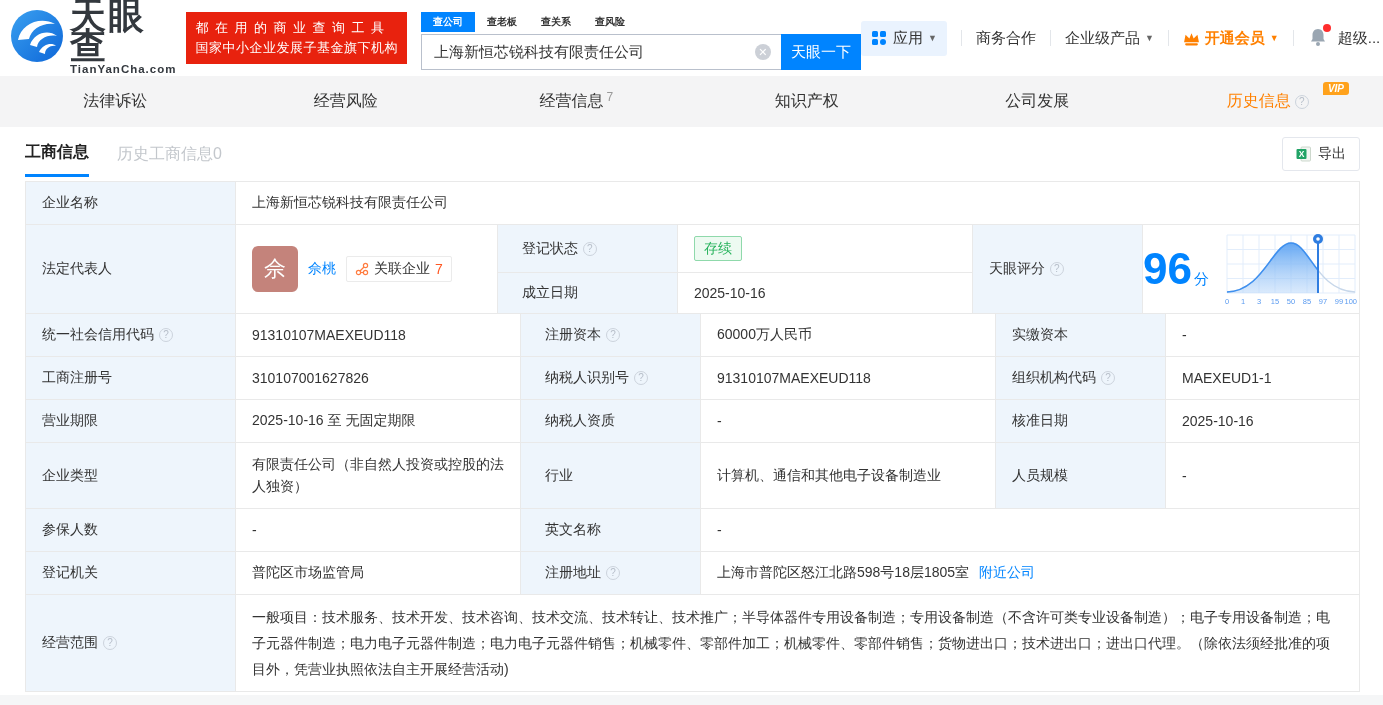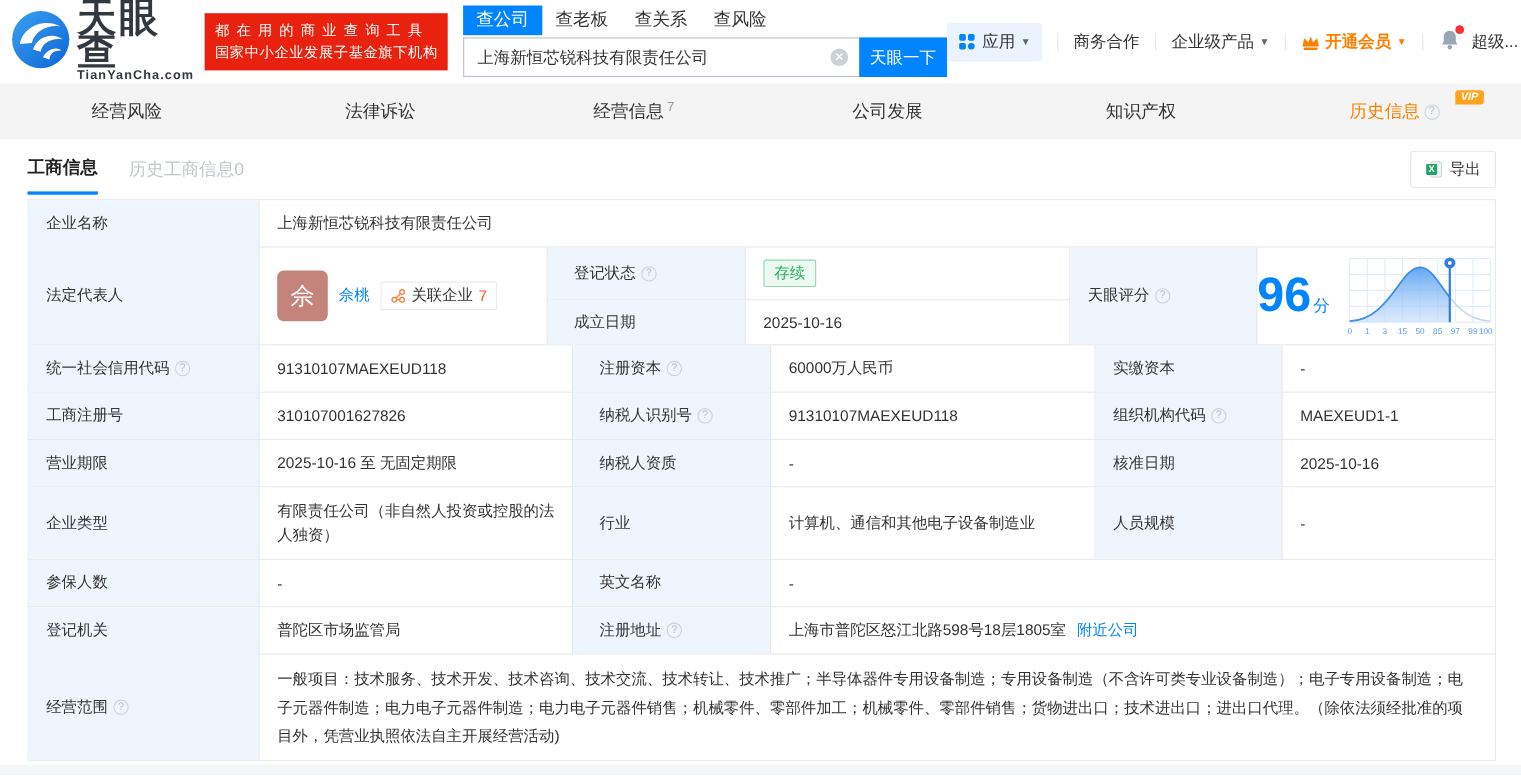--- a/index.html
+++ b/index.html
@@ -12,21 +12,21 @@
   .logo { display:flex; align-items:center; cursor:pointer; }
   .logo-text { margin-left:6px; }
   .logo-brand { font-size:36px; font-weight:bold; color:#33383e; letter-spacing:2px; line-height:30px; }
   .logo-domain { font-size:11.5px; font-weight:bold; color:#33383e; letter-spacing:1px; margin-top:2px; }
   .slogan { margin-left:10px; background:#e8220e; color:#fff; padding:6px 9px; }
   .slogan-l1 { font-size:13px; letter-spacing:6.5px; line-height:20px; white-space:nowrap; }
   .slogan-l2 { font-size:13px; letter-spacing:0.5px; line-height:20px; white-space:nowrap; }
 
   .searchbox { margin-left:14px; }
   .stabs { display:flex; align-items:flex-end; height:26px; }
-  .stab { font-size:16px; color:#333; padding:3px 12px; cursor:pointer; }
+  .stab { font-size:10px; color:#333; padding:3px 12px; cursor:pointer;font-weight:bold; }
   .stab.active { background:#0084ff; color:#fff; }
   .srow { display:flex; margin-top:2px; }
   .sinput-wrap { position:relative; }
   .sinput { width:360px; height:36px; border:1px solid #b9c0cc; border-right:none; padding:0 34px 0 12px; font-size:15px; color:#333; outline:none; font-family:inherit; }
   .clear-ic { position:absolute; right:10px; top:10px; width:16px; height:16px; border-radius:50%; background:#ccd0d7; color:#fff; font-size:11px; line-height:16px; text-align:center; cursor:pointer; }
   .sbtn { width:80px; height:36px; background:#0084ff; color:#fff; border:none; font-size:15px; cursor:pointer; font-family:inherit; }
 
   .nav { margin-left:auto; display:flex; align-items:center; font-size:15px; color:#333; white-space:nowrap; }
   .nav-item { display:flex; align-items:center; cursor:pointer; }
   .apps-pill { background:#eaf3fe; border-radius:3px; padding:8px 10px; }
@@ -177,34 +177,34 @@
       </span>
       <span class="nav-item">
         <span>超级...</span>
 
       </span>
     </div>
   </div>
 
   <div class="tabbar">
     <div class="mtab">
+      <span>法律诉讼</span>
+    </div>
+    <div class="mtab">
       <span>经营风险</span>
-    </div>
-    <div class="mtab">
-      <span>法律诉讼</span>
     </div>
     <div class="mtab">
       <span>经营信息</span>
       <span class="cnt cnt-gray">7</span>
     </div>
     <div class="mtab">
+      <span>知识产权</span>
+    </div>
+    <div class="mtab">
       <span>公司发展</span>
-    </div>
-    <div class="mtab">
-      <span>知识产权</span>
     </div>
     <div class="mtab orange">
       <span class="viptag">VIP</span>
       <span>历史信息</span>
       <span class="help-ic">?</span>
     </div>
   </div>
 
   <div class="subbar">
     <span class="sub-active">工商信息</span>

